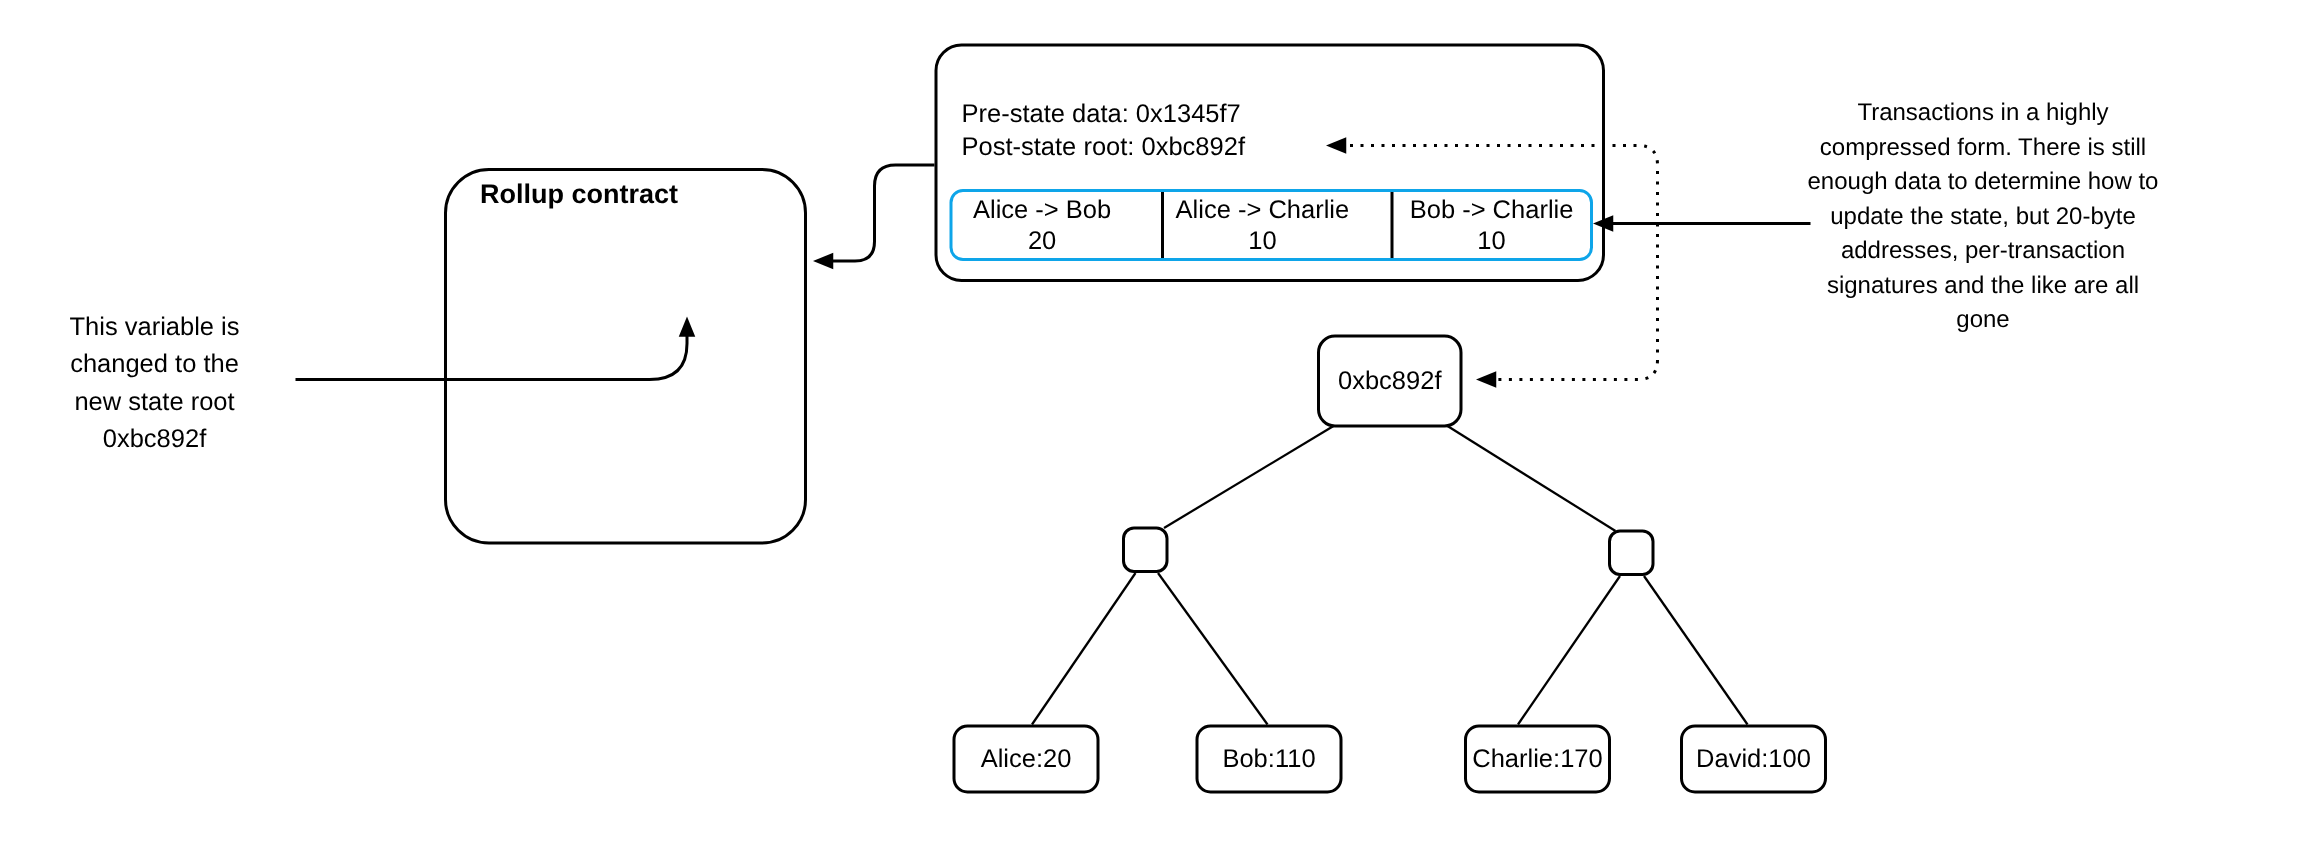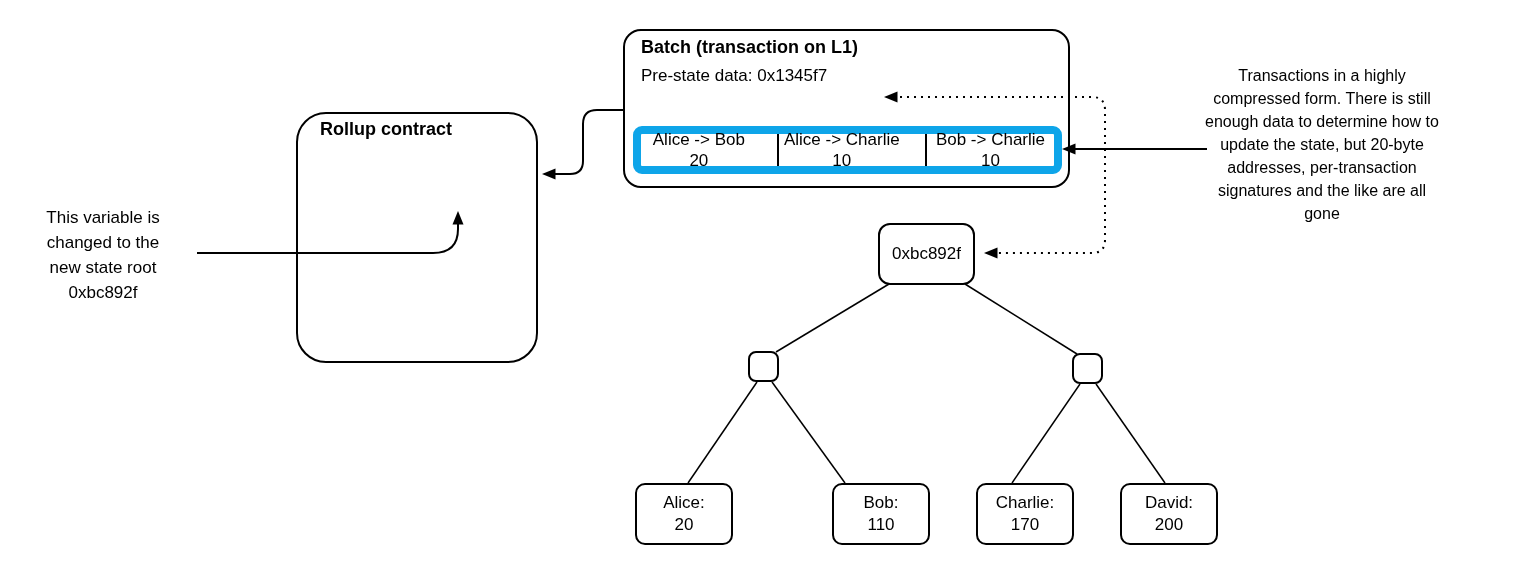--- a/index.html
+++ b/index.html
@@ -72,21 +72,21 @@
   .batch-poststate {
     position: absolute;
     left: 16px; top: 57px;
     font-size: 17px;
     white-space: nowrap;
   }
   .tx-table {
     position: absolute;
     left: 8px; top: 95px;
     width: 429px; height: 48px;
-    border: 8px solid #0ea5e9;
+    border: 2px solid #0ea5e9;
     border-radius: 9px;
     box-sizing: border-box;
     display: flex;
     background: #ffffff;
   }
   .tx-cell {
     box-sizing: border-box;
     display: flex;
     flex-direction: column;
     align-items: center;
@@ -109,32 +109,32 @@
     font-size: 17px;
   }
   .tree-mid {
     width: 31px; height: 31px;
     border-radius: 8px;
   }
   .tree-mid-left  { left: 748px; top: 351px; }
   .tree-mid-right { left: 1072px; top: 353px; }
   .leaf {
     top: 483px;
-    width: 98px; height: 62px;
+    width: 98px; height: 46px;
     border-radius: 10px;
     display: flex;
-    flex-direction: column;
+    flex-direction: row;
     align-items: center;
     justify-content: center;
     font-size: 17px;
     line-height: 22px;
     text-align: center;
   }
   .leaf-0 { left: 635px; }
-  .leaf-1 { left: 832px; }
+  .leaf-1 { left: 797px; }
   .leaf-2 { left: 958px; margin-left: 18px; }
   .leaf-3 { left: 1120px; }
   .note {
     position: absolute;
     text-align: center;
     white-space: pre-line;
     z-index: 2;
   }
   .note-left {
     left: 13px; top: 205px;
@@ -176,22 +176,22 @@
     <path d="M 772 382 L 845 483" stroke="#000000" stroke-width="1.5" fill="none"></path>
     <path d="M 1080 384 L 1012 483" stroke="#000000" stroke-width="1.5" fill="none"></path>
     <path d="M 1096 384 L 1165 483" stroke="#000000" stroke-width="1.5" fill="none"></path>
   </svg>
 
   <div class="box rollup-box">
     <div class="rollup-title">Rollup contract</div>
   </div>
 
   <div class="box batch-box">
-    <div class="batch-title">Batch (transaction on L1)</div>
     <div class="batch-prestate">Pre-state data: 0x1345f7</div>
+    <div class="batch-poststate">Post-state root: 0xbc892f</div>
 
     <div class="tx-table">
       <div class="tx-cell tx-cell-0">
         <span>Alice -&gt; Bob</span>
         <span>20</span>
       </div>
       <div class="tx-cell tx-cell-1">
         <span>Alice -&gt; Charlie</span>
         <span>10</span>
       </div>
@@ -215,21 +215,21 @@
   <div class="box leaf leaf-1">
     <span>Bob:</span>
     <span>110</span>
   </div>
   <div class="box leaf leaf-2">
     <span>Charlie:</span>
     <span>170</span>
   </div>
   <div class="box leaf leaf-3">
     <span>David:</span>
-    <span>200</span>
+    <span>100</span>
   </div>
 
   <div class="note note-left">This variable is
 changed to the
 new state root
 0xbc892f</div>
   <div class="note note-right">Transactions in a highly
 compressed form. There is still
 enough data to determine how to
 update the state, but 20-byte

